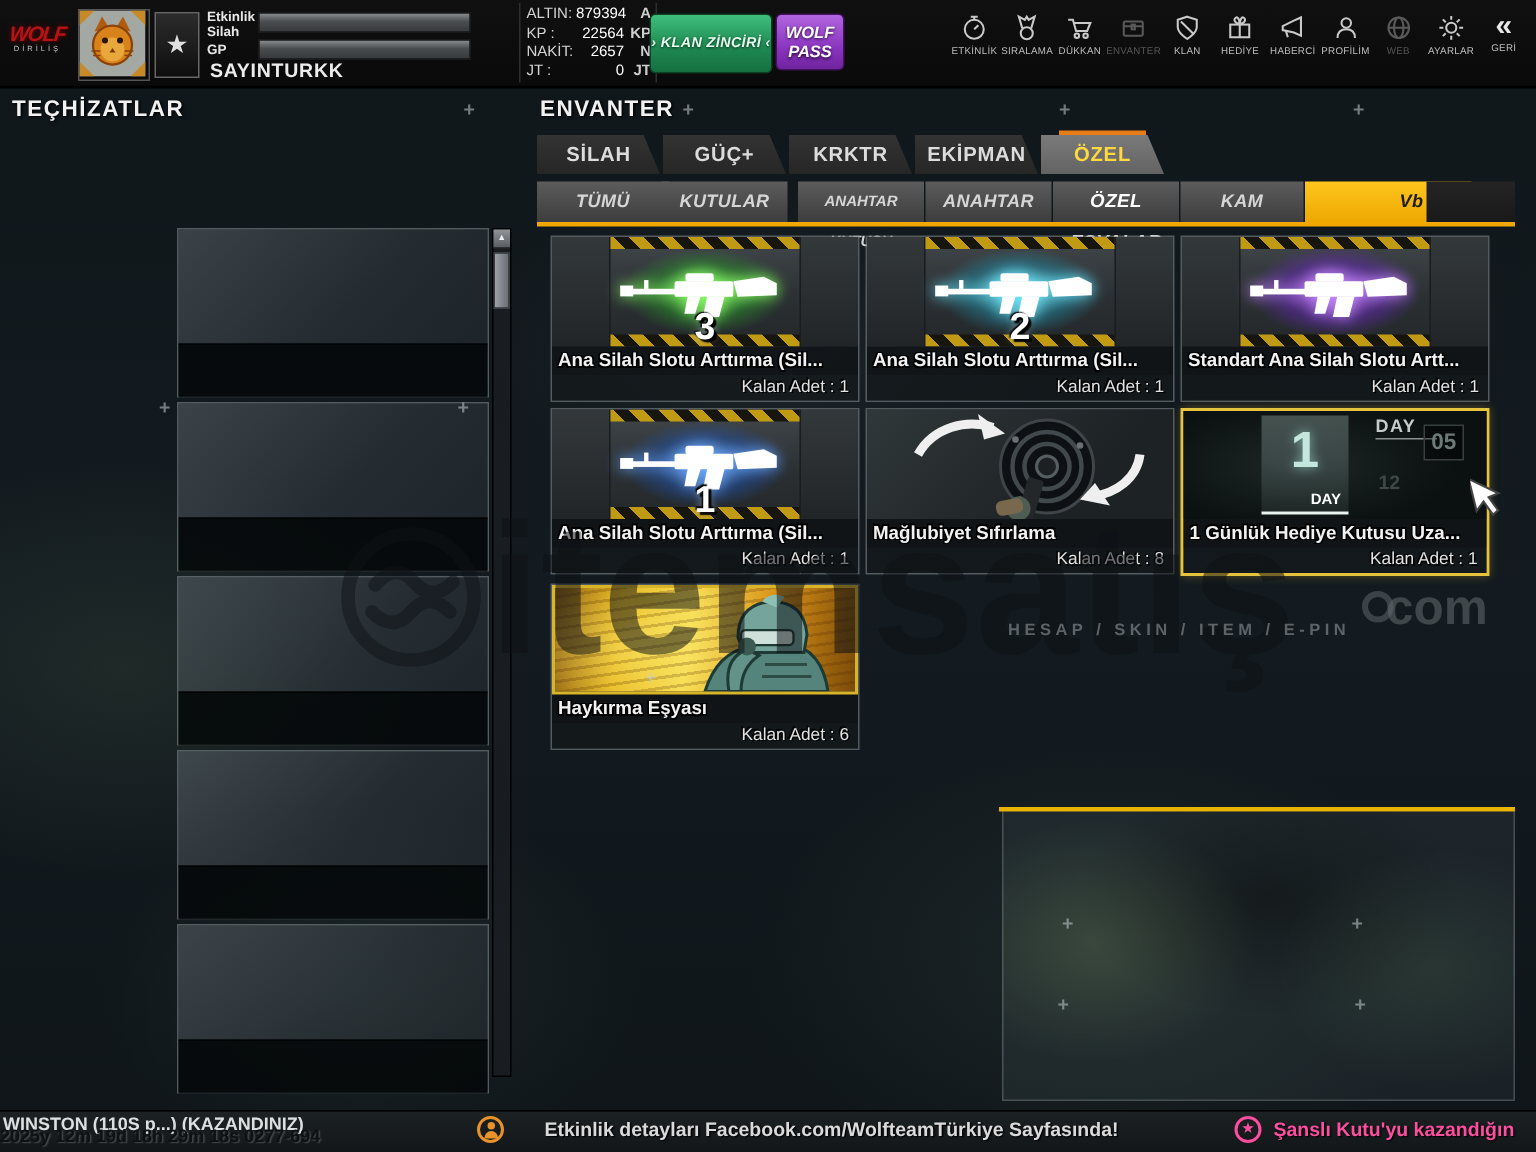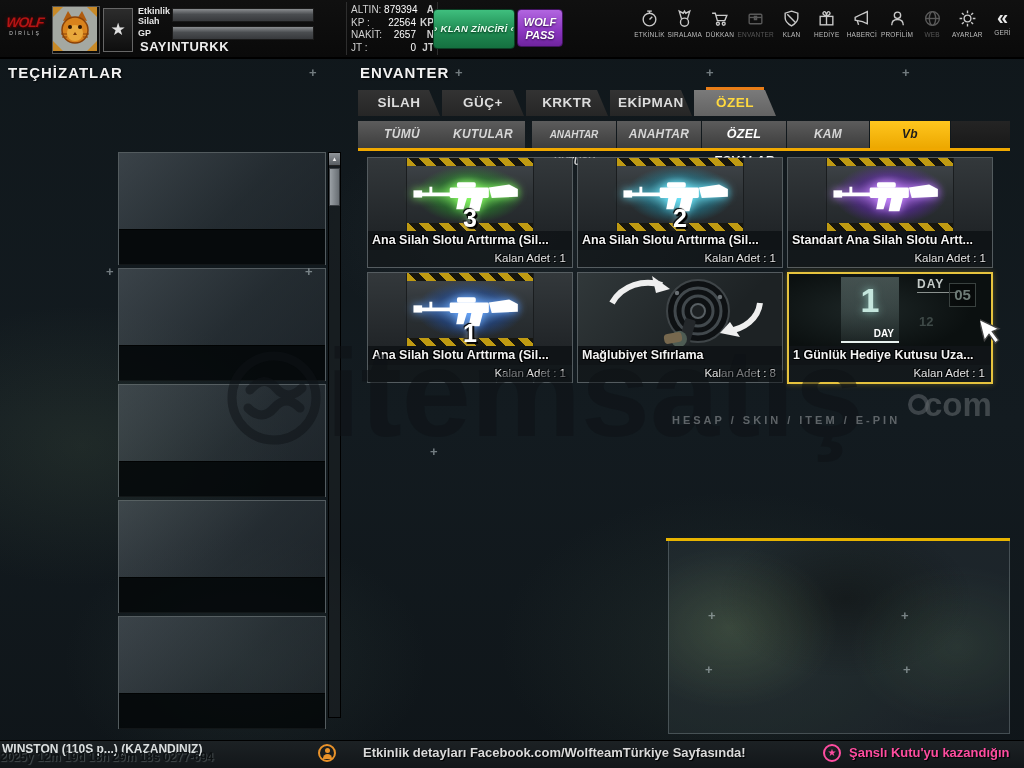--- a/index.html
+++ b/index.html
@@ -58,21 +58,21 @@
   
   .tab{position:absolute;top:90px;width:82px;height:26px;background:linear-gradient(180deg,#333,#262626);
     color:#dcdcdc;font-size:13.5px;font-weight:bold;text-align:center;line-height:26px;cursor:pointer;
     clip-path:polygon(0 0,calc(100% - 11px) 0,100% 100%,0 100%);letter-spacing:0.5px;}
   .tab.active{background:linear-gradient(180deg,#7a7a7a,#636363);color:#ffd93e;}
   .tabline{top:87px;height:3px;background:#e87d18;z-index:6;}
   .subtab{position:absolute;top:121px;height:27px;background:linear-gradient(180deg,#5c5c5c,#3d3d3d);
     color:#d6d6d6;font-size:12px;font-weight:bold;text-align:center;line-height:27px;cursor:pointer;letter-spacing:0.3px;font-style:italic;}
   .subtab.cond{font-size:10px;letter-spacing:0;}
   .subtab.bright{color:#fff;font-size:12.5px;}
-  .subtab.active{background:linear-gradient(180deg,#ffc61e,#eda800);color:#1c1c1c;}
+  .subtab.active{background:linear-gradient(180deg,#ffc61e,#eda800);color:#1c1c1c;padding-left:31px;}
   .subtab-filler{position:absolute;top:121px;height:27px;background:linear-gradient(180deg,#242424,#191919);}
   .subline{top:148px;height:3px;background:#f0a800;z-index:6;}
   
   .tile{width:206px;border:1px solid rgba(152,160,164,0.5);background:rgba(10,14,16,0.25);cursor:pointer;box-sizing:border-box;}
   .tile.selected{border:2px solid #e6c33e;box-shadow:0 0 6px rgba(220,180,50,0.35);}
   .timg{height:73px;position:relative;overflow:hidden;background:linear-gradient(180deg,#33383b,#212528);}
   .tile.selected .timg{height:72px;}
   .tname{height:19px;background:rgba(16,20,22,0.72);color:#f2f2f2;font-size:12.5px;font-weight:bold;
     line-height:19px;padding:0 4px;white-space:nowrap;overflow:hidden;
     text-shadow:1px 1px 0 #000,-1px 1px 0 #000,1px -1px 0 #000,-1px -1px 0 #000;}
@@ -460,20 +460,35 @@
         <div class="daysmall">DAY</div>
       </div>
       <div class="daytr">DAY</div>
       <div class="day05">05</div>
       <div class="day12">12</div>
     </div>
     <div class="tname">1 Günlük Hediye Kutusu Uza...</div>
     <div class="tcount">Kalan Adet : 1</div>
   </div>
 
+  <div class="tile abs" style="left:367px;top:389px;">
+    <div class="timg shout">
+      <svg width="120" height="70" viewBox="0 0 120 70" style="position:absolute;right:2px;bottom:0;">
+        <path d="M22 70 Q30 44 52 40 L78 38 Q100 42 104 70 Z" fill="#55847c" stroke="#1e3a34" stroke-width="2"></path>
+        <path d="M44 34 Q44 12 66 10 Q88 10 90 32 L88 44 L48 44 Z" fill="#74a49a" stroke="#1e3a34" stroke-width="2"></path>
+        <path d="M60 10 Q66 3 75 7 L70 14 Z" fill="#8fc0b4"></path>
+        <rect x="46" y="29" width="35" height="10" rx="3" fill="#cfe0da" stroke="#1e3a34" stroke-width="1.5"></rect>
+        <path d="M38 70 Q34 48 50 42 L58 46 Q46 54 46 70 Z" fill="#629288" stroke="#1e3a34" stroke-width="2"></path>
+        <circle cx="50" cy="40" r="6" fill="#3c5a52"></circle>
+        <path d="M62 52 h28 M60 60 h33" stroke="#2c4c44" stroke-width="2"></path>
+      </svg>
+    </div>
+    <div class="tname">Haykırma Eşyası</div>
+    <div class="tcount">Kalan Adet : 6</div>
+  </div>
   <span class="abs plus" style="left:430px;top:444px;">+</span>
 
   <div id="brpanel" class="abs">
     <div class="topedge"></div>
     <div class="box"></div>
   </div>
   <span class="abs plus" style="left:708px;top:608px;">+</span>
   <span class="abs plus" style="left:901px;top:608px;">+</span>
   <span class="abs plus" style="left:705px;top:662px;">+</span>
   <span class="abs plus" style="left:903px;top:662px;">+</span>

